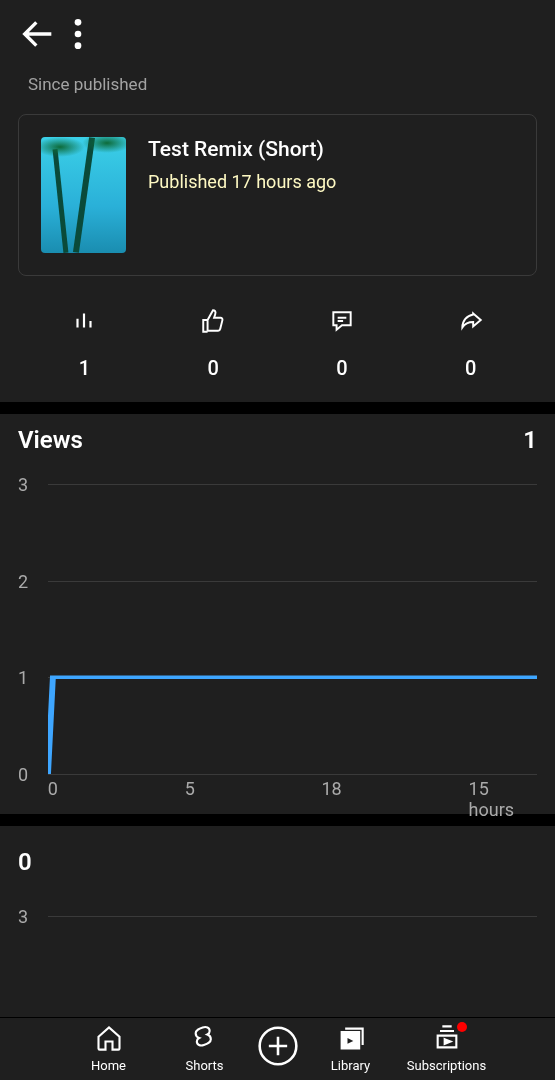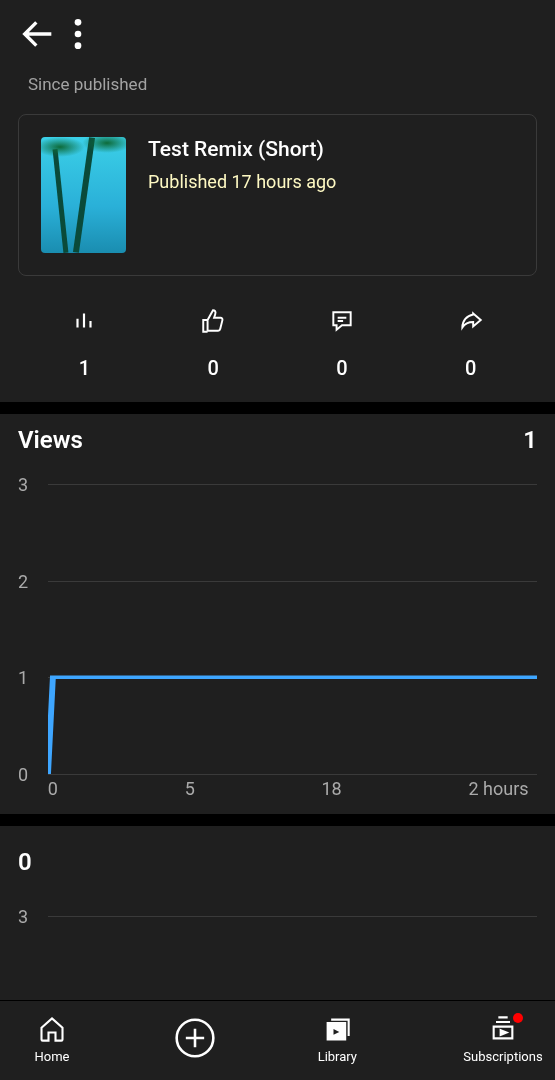--- a/index.html
+++ b/index.html
@@ -35,21 +35,21 @@
   .y-tick { position: absolute; left: 0; color: #aaa; font-size: 18px; transform: translateY(-50%); }
   .plot { position: absolute; left: 30px; right: 0; top: 0; bottom: 30px; }
   .gridline { position: absolute; left: 0; right: 0; height: 1px; background: #3a3a3a; }
   .chart-line { position: absolute; left: 0; right: 0; }
   .x-ticks { position: absolute; left: 30px; right: 0; bottom: 0; height: 26px; display: flex; color: #aaa; font-size: 18px; }
   .x-tick { position: absolute; transform: translateX(-50%); }
   .section2 { padding: 22px 18px 0 18px; }
   .chart2 { position: relative; height: 40px; margin-top: 20px; }
   .subs-grid { position: absolute; left: 30px; right: 0; top: 10px; height: 1px; background: #3a3a3a; }
   .subs-ylabel { position: absolute; left: 0; top: 0; color: #aaa; font-size: 18px; }
-  .bottom-nav { margin-top: auto; height: 80px; background: #1f1f1f; border-top: 1px solid #000; display: flex; justify-content: space-between; align-items: center; padding: 4px 4px 6px 4px; }
+  .bottom-nav { margin-top: auto; height: 63px; background: #1f1f1f; border-top: 1px solid #000; display: flex; justify-content: center; align-items: center; padding: 4px 4px 6px 4px; }
   .nav-item { display: flex; flex-direction: column; align-items: center; gap: 3px; font-size: 13px; color: #fff; position: relative; width: 96px; }
   .nav-item svg { width: 28px; height: 28px; }
   .nav-create { width: 50px; display:flex; justify-content:center; }
   .nav-create svg { width: 44px; height: 44px; }
   .dot-badge { position: absolute; top: -2px; right: 28px; width: 10px; height: 10px; background: #f00; border-radius: 50%; }
 </style>
 </head>
 <body>
 
 <div class="app">
@@ -139,21 +139,21 @@
         <div class="gridline" style="top:66.6%"></div>
         <div class="gridline" style="top:100%"></div>
         <svg class="chart-line" viewBox="0 0 100 100" preserveAspectRatio="none" style="top:0;bottom:0;height:100%;width:100%;">
           <polyline points="0,100 1,66.6 100,66.6" fill="none" stroke="#3ea6ff" stroke-width="1.2"></polyline>
         </svg>
       </div>
       <div class="x-ticks">
         <div class="x-tick" style="left:1%">0</div>
         <div class="x-tick" style="left:29%">5</div>
         <div class="x-tick" style="left:58%">18</div>
-        <div class="x-tick" style="left:86%;transform:none">2 hours</div>
+        <div class="x-tick" style="left:86%;transform:none">15 hours</div>
       </div>
     </div>
   </div>
 
   <div class="divider"></div>
 
   <div class="section2">
     <div class="section-head">
       <div class="section-value">0</div>
     </div>
@@ -162,20 +162,26 @@
       <div class="subs-grid"></div>
     </div>
   </div>
 
   <div class="bottom-nav">
     <div class="nav-item">
       <span><svg viewBox="0 0 24 24" fill="none" stroke="#fff" stroke-width="1.8">
             <path d="M3 11l9-8 9 8v10a1 1 0 0 1-1 1h-5v-7h-6v7H4a1 1 0 0 1-1-1z"></path>
           </svg></span>
       <span>Home</span>
+    </div>
+    <div class="nav-item">
+      <span><svg viewBox="0 0 24 24" fill="none" stroke="#fff" stroke-width="1.8">
+            <path d="M10 3c3-1 6 0 6 3 0 2-2 3-2 3s3 1 3 4-3 4-6 5-6 0-6-3c0-2 2-3 2-3s-3-1-3-4 3-4 6-5z"></path>
+          </svg></span>
+      <span>Shorts</span>
     </div>
     <div class="nav-create">
       <span><svg viewBox="0 0 24 24" fill="none" stroke="#fff" stroke-width="1.4">
             <circle cx="12" cy="12" r="10"></circle>
             <path d="M12 7v10M7 12h10"></path>
           </svg></span>
     </div>
     <div class="nav-item">
       <span><svg viewBox="0 0 24 24" fill="none" stroke="#fff" stroke-width="1.8">
             <path d="M4 7h15v14H4z" fill="#fff"></path>

